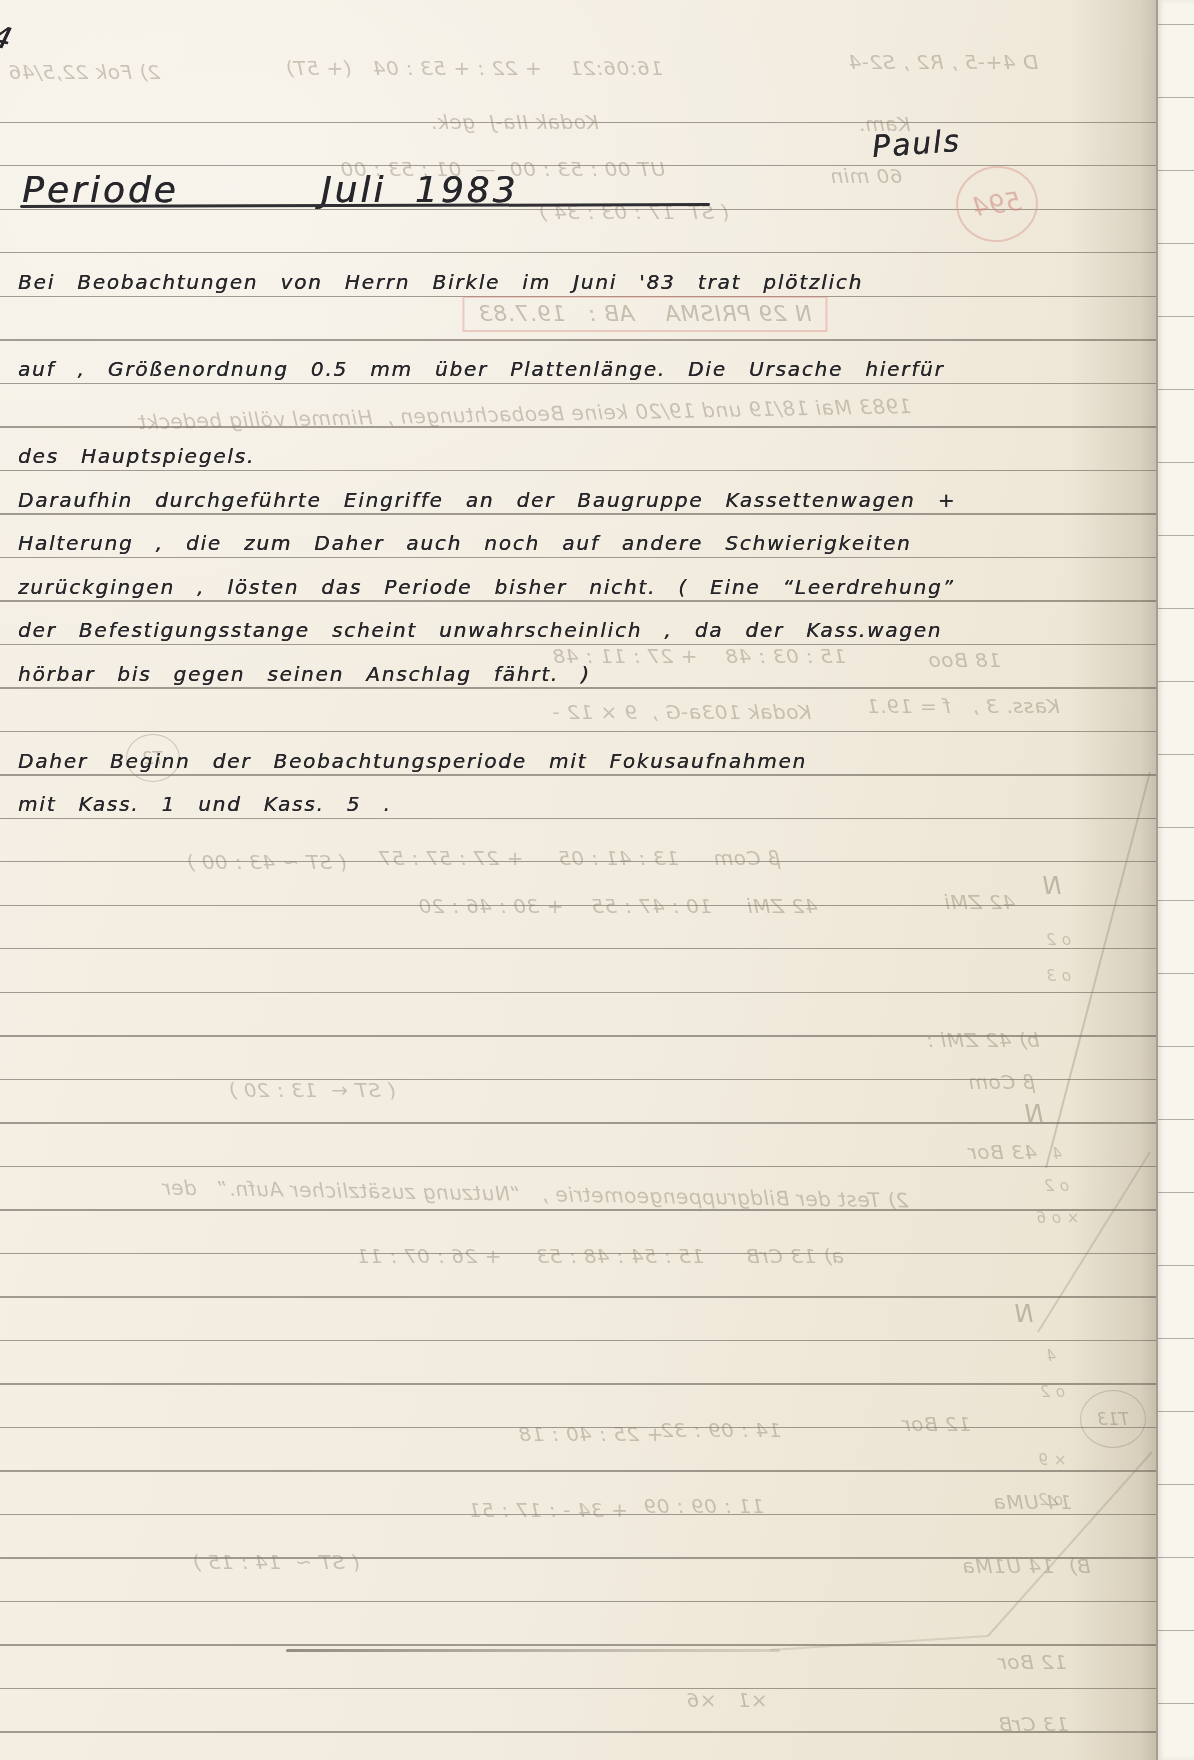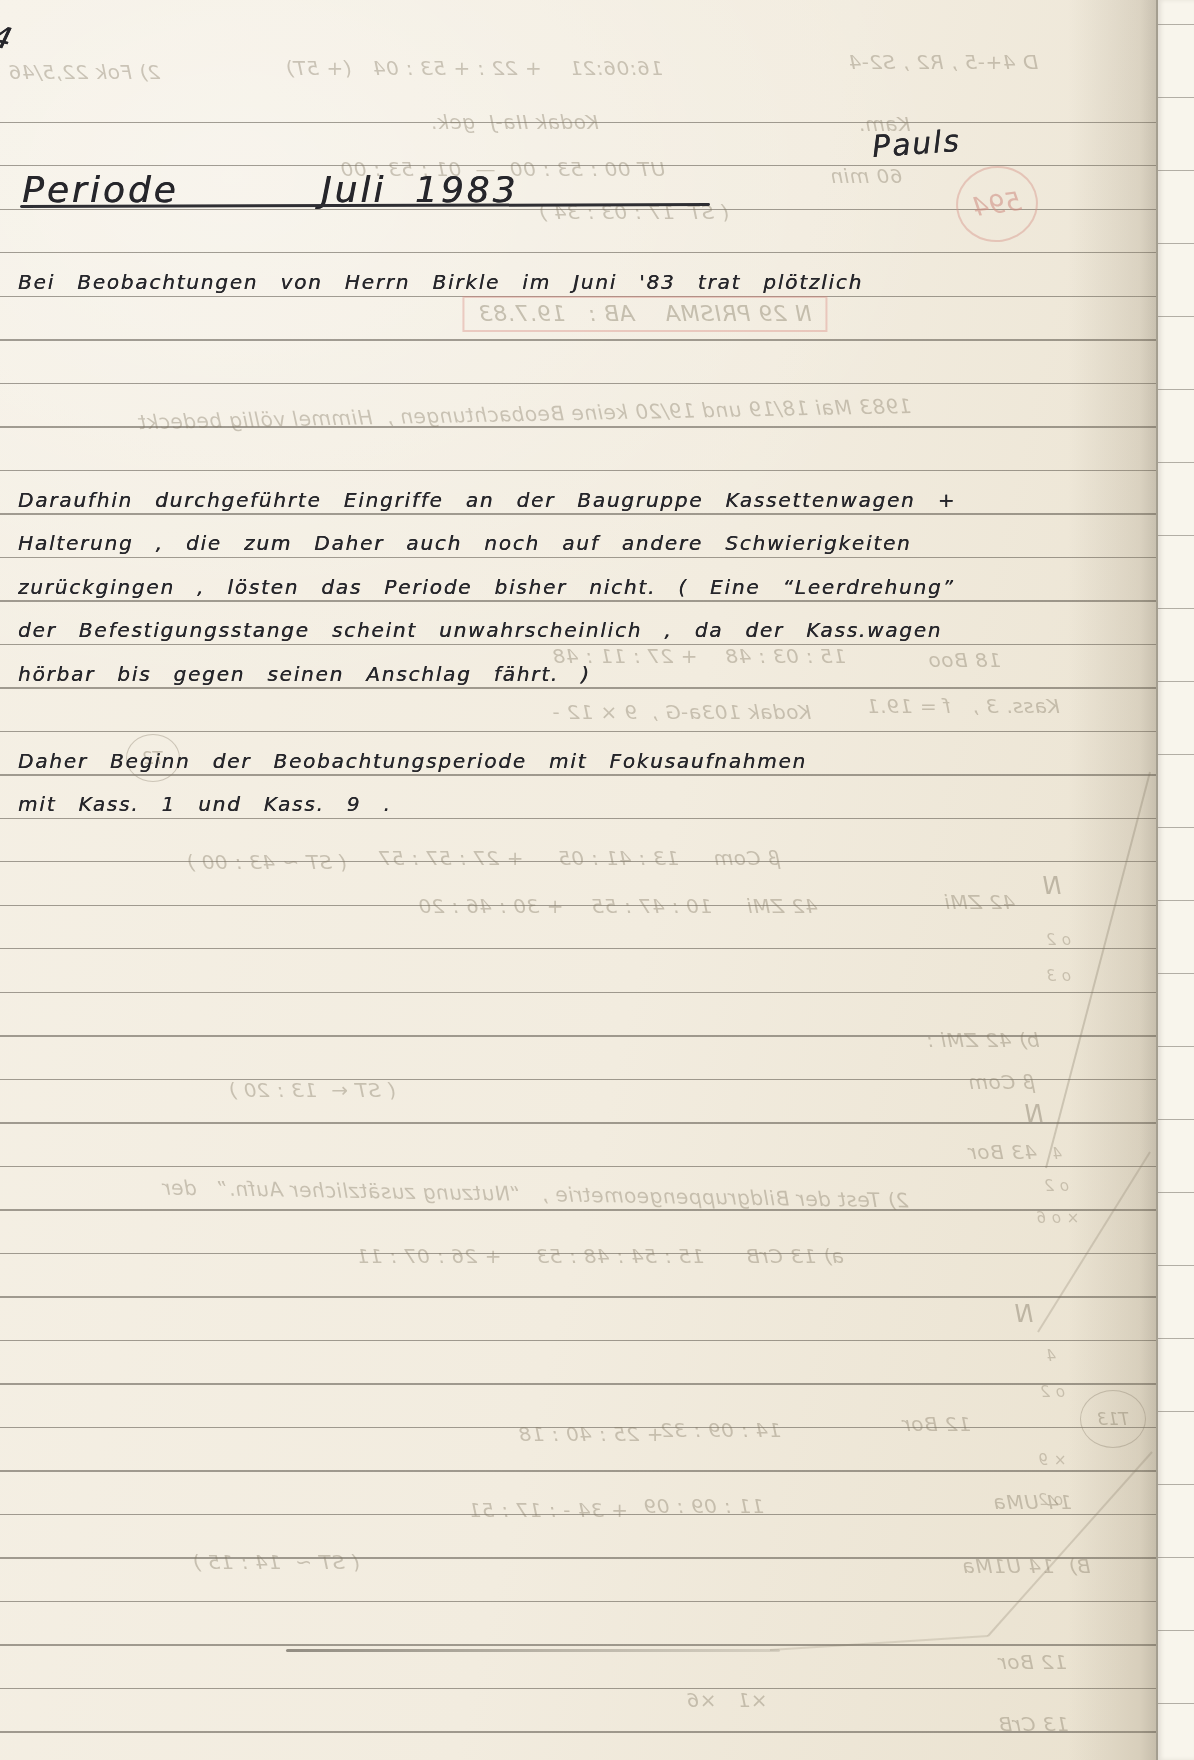--- a/index.html
+++ b/index.html
@@ -152,28 +152,30 @@
   <div class="bt tick" style="left:1038px;top:1486px">o 2</div>
 
   <div class="hand corner-num" style="left:-8px;top:20px">4</div>
 
   <div class="hand title" style="left:22px;top:168px">Periode     Juli 1983</div>
   <div class="underline" style="left:20px;top:204px;width:690px"></div>
 
   <div class="hand signature" style="left:872px;top:126px">Pauls</div>
 
   <div class="hand" style="left:18px;top:264px">Bei Beobachtungen von Herrn Birkle im Juni '83 trat plötzlich</div>
+  <div class="hand" style="left:18px;top:351px">auf , Größenordnung 0.5 mm über Plattenlänge.  Die Ursache hierfür</div>
+  <div class="hand" style="left:18px;top:438px">des Hauptspiegels.</div>
   <div class="hand" style="left:18px;top:481.5px">Daraufhin durchgeführte Eingriffe an der Baugruppe Kassettenwagen +</div>
   <div class="hand" style="left:18px;top:525px">Halterung , die zum Daher auch noch auf andere Schwierigkeiten</div>
   <div class="hand" style="left:18px;top:568.5px">zurückgingen , lösten das Periode bisher nicht. ( Eine “Leerdrehung”</div>
   <div class="hand" style="left:18px;top:655.5px">hörbar bis gegen seinen Anschlag fährt. )</div>
   <div class="hand" style="left:18px;top:612px">der Befestigungsstange scheint unwahrscheinlich , da der Kass.wagen</div>
 
   <div class="hand" style="left:18px;top:742.5px">Daher Beginn der Beobachtungsperiode mit Fokusaufnahmen</div>
-  <div class="hand" style="left:18px;top:786px">mit Kass. 1 und Kass. 9 .</div>
+  <div class="hand" style="left:18px;top:786px">mit Kass. 1 und Kass. 5 .</div>
 
   <div class="pencil-line"></div>
 
   <div class="curl-shadow"></div>
 </div>
 
 <div class="strip">
   <div class="strip-ruling"></div>
 </div>
 

